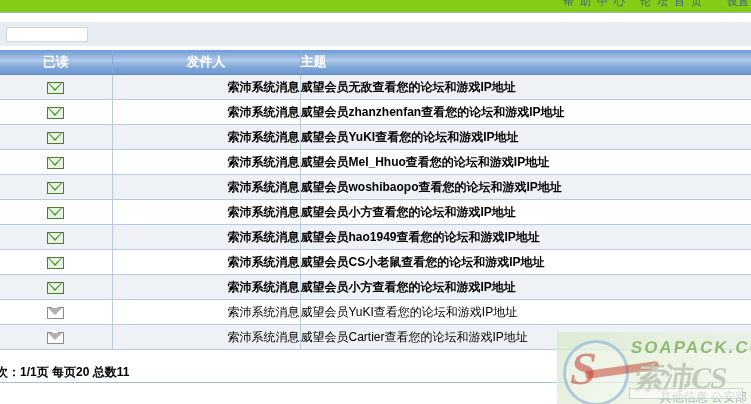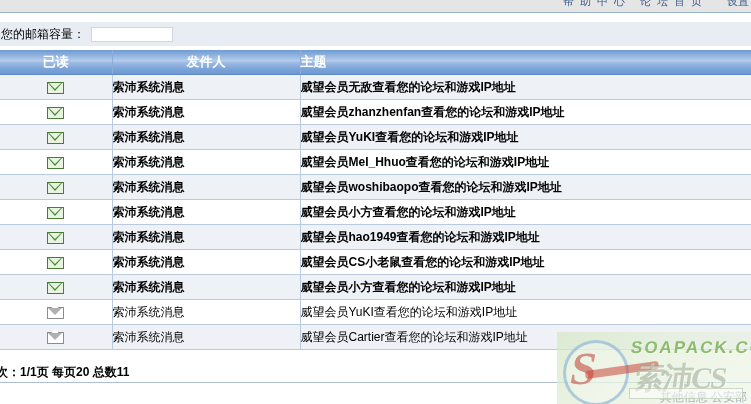--- a/index.html
+++ b/index.html
@@ -16,21 +16,21 @@
     color: #000000;
     position: relative;
   }
 
   
   .top-strip {
     position: absolute;
     left: 0; top: 0;
     width: 751px;
     height: 12px;
-    background: #e5e5e5;
+    background: #84cc16;
     overflow: hidden;
   }
   .top-strip-links {
     position: absolute;
     right: 43px;
     top: -6px;
     font-size: 11px;
     color: #3a5a8c;
     white-space: nowrap;
     letter-spacing: 6px;
@@ -141,21 +141,21 @@
   tbody td:last-child { border-right: none; }
 
   tr.row-odd td  { background: #eef1f6; }
   tr.row-even td { background: #ffffff; }
 
   td.cell-read {
     text-align: center;
     vertical-align: middle;
   }
   td.cell-sender {
-    text-align: left;
+    text-align: right;
     vertical-align: middle;
   }
   td.cell-subject {
     text-align: left;
     vertical-align: middle;
     padding-left: 0;
   }
   tr.unread td.cell-sender,
   tr.unread td.cell-subject { font-weight: bold; }
   tr.read td.cell-sender,
@@ -346,21 +346,20 @@
 </head>
 <body>
 
 <div class="top-strip">
   <div class="top-strip-links">帮助中心   论坛首页</div>
   <div class="top-strip-right">设置</div>
 </div>
 <div class="top-rule"></div>
 
 <div class="capacity-row">
-  <span class="capacity-label">您的邮箱容量：</span>
   <span class="capacity-meter">
     <span class="capacity-fill"></span>
   </span>
 </div>
 
 <table class="mail-table">
   <colgroup>
     <col class="c-read">
       <col class="c-sender">
       <col class="c-subject">

